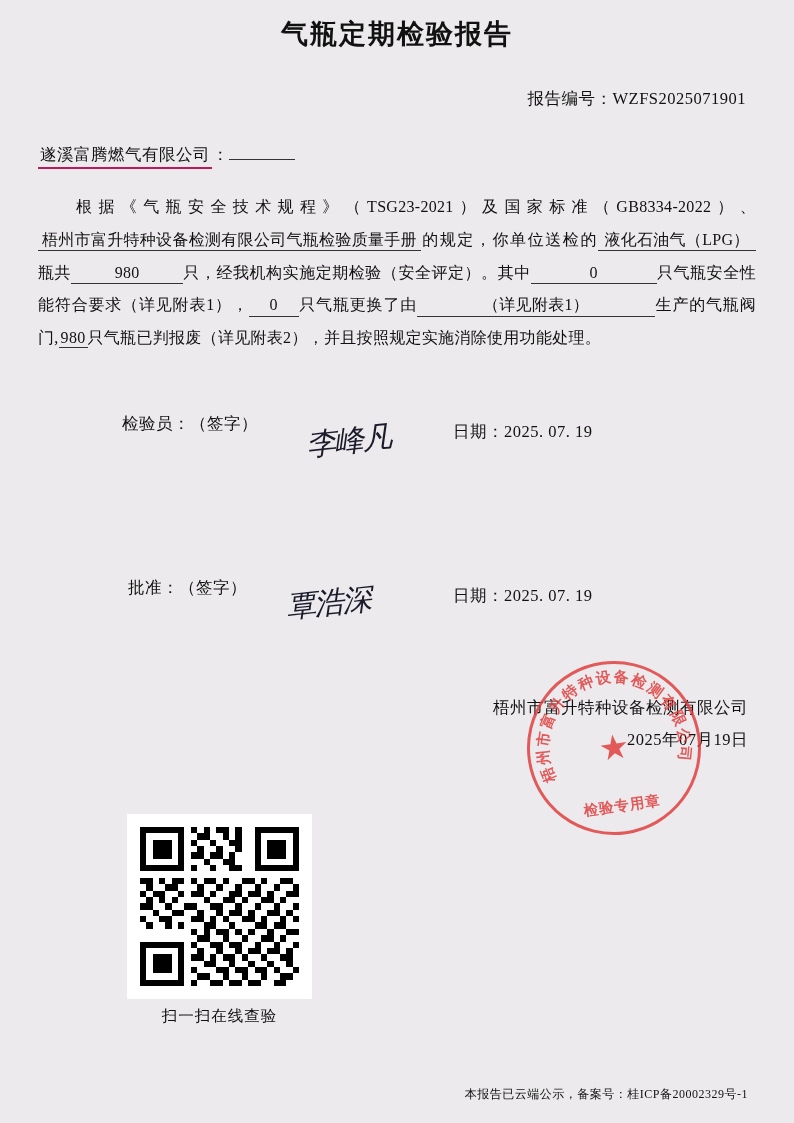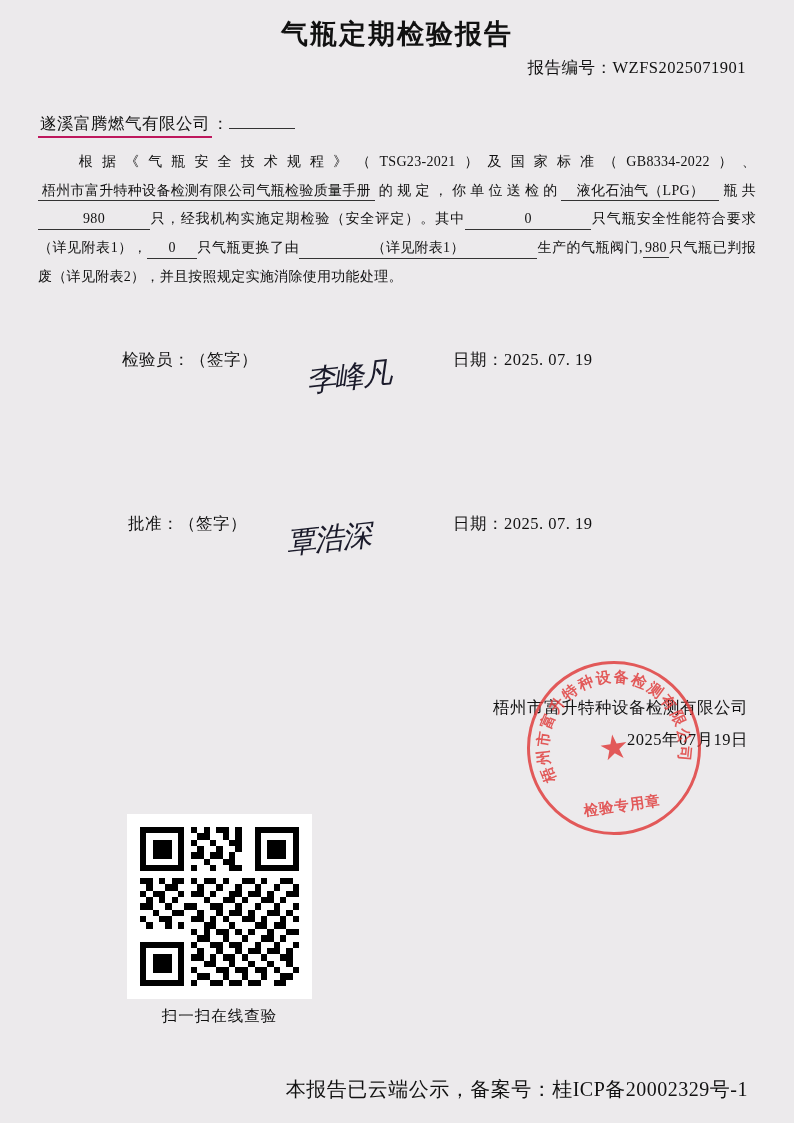--- a/index.html
+++ b/index.html
@@ -26,42 +26,42 @@
     text-align: center;
     font-size: 27px;
     font-weight: bold;
     letter-spacing: 2px;
     margin-top: 16px;
     font-family: "DejaVu Serif", "Liberation Serif", serif;
   }
   .report-no {
     text-align: right;
     font-size: 16.5px;
-    margin-top: 5px;
+    margin-top: 36px;
     padding-right: 10px;
     letter-spacing: 0.5px;
   }
   .addressee {
     margin-top: 34px;
     font-size: 16.5px;
     letter-spacing: 0.5px;
   }
   .addressee .u {
     display: inline-block;
     border-bottom: 2px solid #be185d;
     padding: 0 2px 1px 2px;
   }
   .addressee .tail {
     display: inline-block;
     width: 66px;
     border-bottom: 1px solid #333;
   }
   .body-text {
-    margin-top: 10px;
-    font-size: 14px;
+    margin-top: 22px;
+    font-size: 16px;
     line-height: 2.05;
     text-align: justify;
     letter-spacing: 0.3px;
   }
   .body-text p {
     margin: 0;
   }
   .fill {
     display: inline-block;
     border-bottom: 1px solid #333;
@@ -88,21 +88,21 @@
     letter-spacing: 0.5px;
   }
   .sign-row .label {
     position: absolute;
     left: 84px;
     top: 0;
   }
   .sign-row .date {
     position: absolute;
     left: 415px;
-    top: 0;
+    top: 8px;
     text-align: center;
   }
   .signature {
     position: absolute;
     font-family: "DejaVu Serif", serif;
     font-style: italic;
     font-size: 30px;
     color: #1b1b2b;
     transform: rotate(-6deg);
     letter-spacing: -2px;
@@ -195,21 +195,21 @@
   .qr-caption {
     text-align: center;
     font-size: 15.5px;
     margin-top: 7px;
     letter-spacing: 1px;
   }
   .footer {
     position: absolute;
     right: 46px;
     bottom: 36px;
-    font-size: 20px;
+    font-size: 12px;
     letter-spacing: 0.5px;
   }
 </style>
 </head>
 <body>
 
 <div class="page">
 
   <div class="title">气瓶定期检验报告</div>
 

